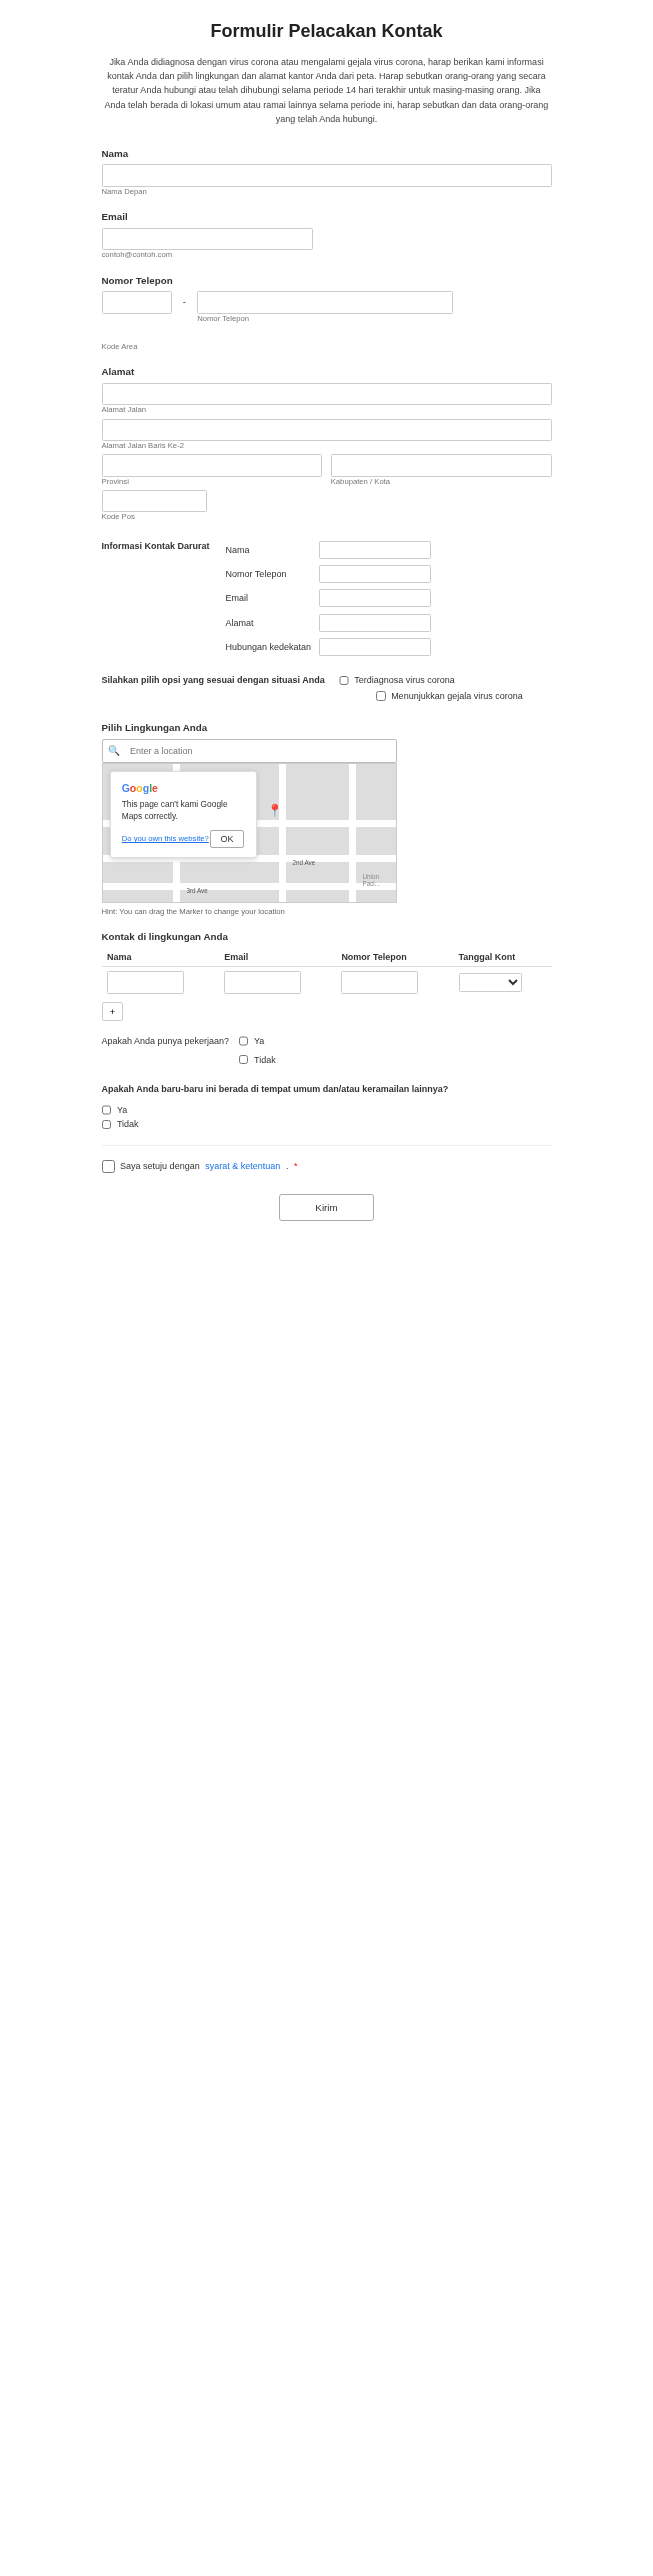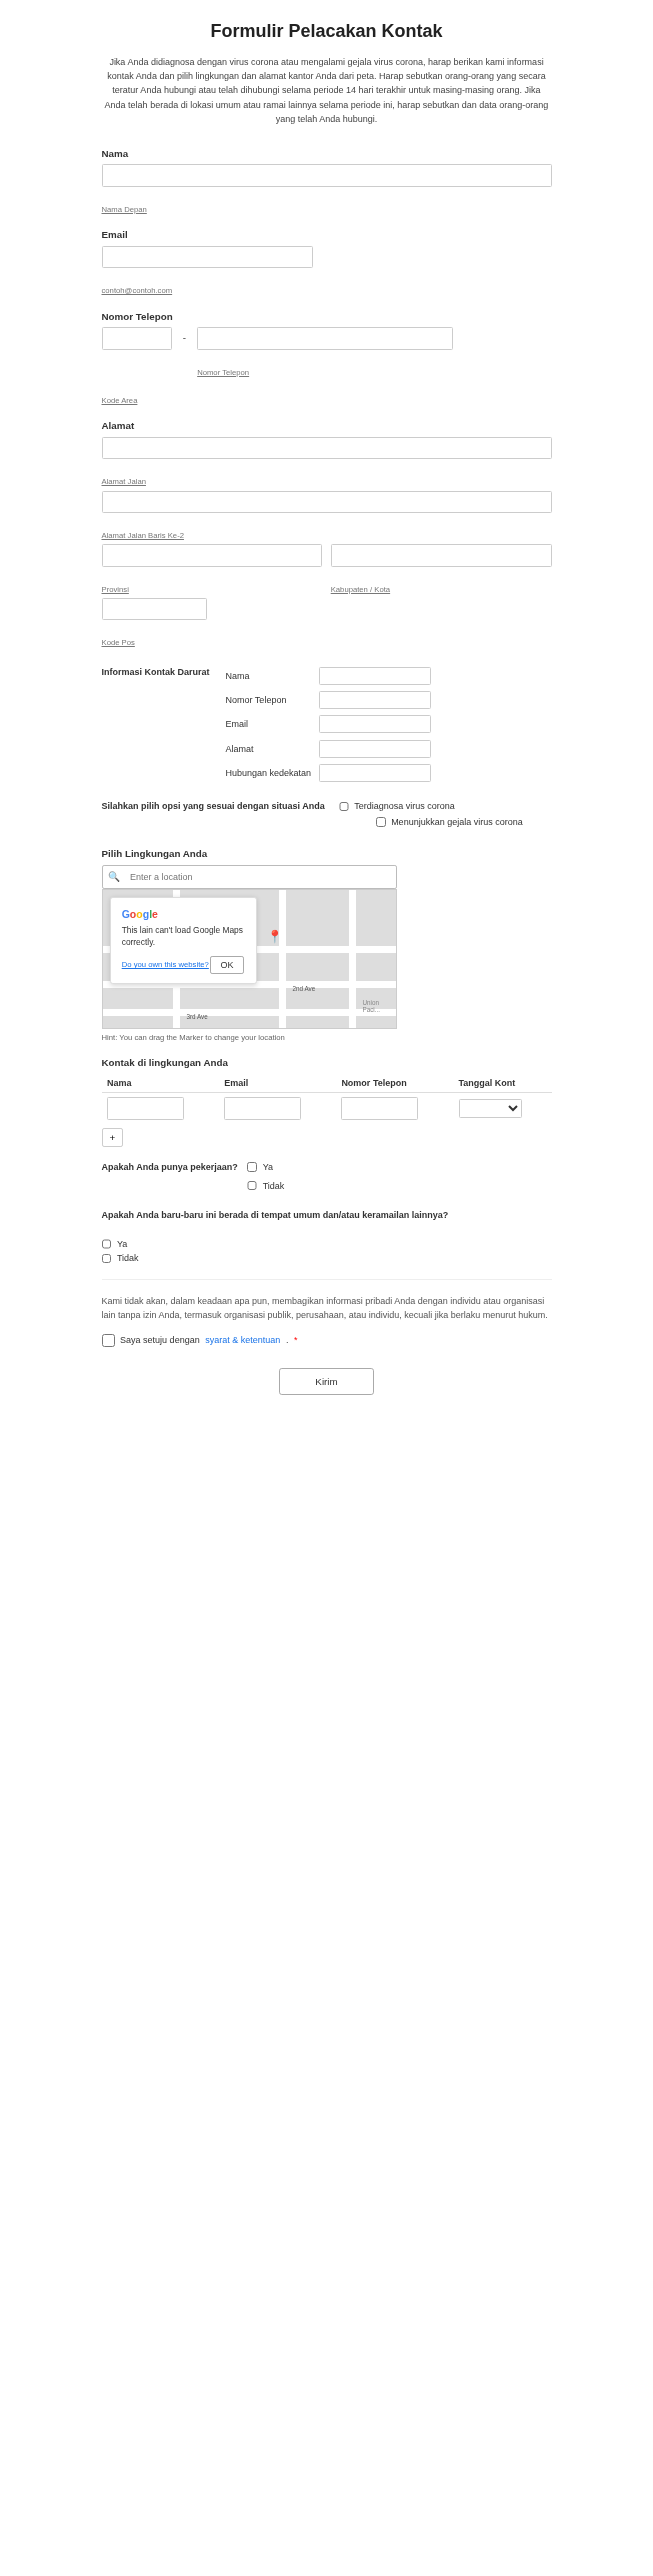--- a/index.html
+++ b/index.html
@@ -56,22 +56,21 @@
       padding: 4.2px 5.6px;
       font-size: 9px;
       height: 22.5px;
       width: 100%;
       background: #fff;
       color: #333;
     }
     .field-hint {
       font-size: 7.7px;
       color: #777;
-      margin-top: 18px;
-      text-decoration: underline;
+      margin-top: 0;
     }
     .full-width input {
       width: 100%;
     }
     .separator {
       display: flex;
       align-items: center;
       padding: 0 2.8px;
       font-size: 9.8px;
       padding-top: 4.2px;
@@ -213,21 +212,21 @@
       padding: 2.8px 7px;
       font-size: 9.8px;
       cursor: pointer;
       margin-top: 4.2px;
     }
     
     .job-section {
       margin-bottom: 15.5px;
     }
     .job-label {
-      font-weight: bold;
+      font-weight: normal;
       font-size: 9px;
       display: inline;
     }
     .job-options {
       display: inline-flex;
       flex-direction: column;
       gap: 4.2px;
       margin-left: 7px;
       vertical-align: top;
     }
@@ -479,21 +478,21 @@
         <div class="map-lbl4">2nd Ave</div>
         <div class="map-lbl5">Union Paci...</div>
         <div class="map-lbl6">3rd Ave</div>
         <div class="map-pin">📍</div>
       </div>
 
       <div class="google-error-popup">
         <div class="google-logo">
           <span style="color:#4285f4">G</span><span class="o" style="color:#ea4335">o</span><span class="o2" style="color:#fbbc05">o</span><span class="g2" style="color:#4285f4">g</span><span style="color:#34a853">l</span><span style="color:#ea4335">e</span>
         </div>
-        <div class="error-msg">This lain can't load Google Maps correctly.</div>
+        <div class="error-msg">This page can't kami Google Maps correctly.</div>
         <div class="popup-footer">
           <span class="do-you-own">Do you own this website?</span>
           <button class="ok-btn">OK</button>
         </div>
       </div>
     </div>
     <div class="map-hint">Hint: You can drag the Marker to change your location</div>
   </div>
 
   <div class="env-contacts-section form-section">
@@ -533,35 +532,34 @@
           <span>Ya</span>
         </div>
         <div class="checkbox-item" style="margin-bottom: 4.2px;">
           <input type="checkbox" style="">
           <span>Tidak</span>
         </div>
       </span>
   </div>
 
   <div class="form-section public-section">
-    <div style="font-weight:bold;font-size:9px;margin-bottom:19px;">Apakah Anda baru-baru ini berada di tempat umum dan/atau keramailan lainnya?</div>
+    <div style="font-weight:bold;font-size:9px;margin-bottom:11px;">Apakah Anda baru-baru ini berada di tempat umum dan/atau keramailan lainnya?</div>
     <div id="public-options-container">
         <div class="checkbox-item" style="margin-bottom: 4.2px;">
           <input type="checkbox" style="">
           <span>Ya</span>
         </div>
         <div class="checkbox-item" style="margin-bottom: 4.2px;">
           <input type="checkbox" style="">
           <span>Tidak</span>
         </div>
       </div>
   </div>
 
   <div class="privacy-section">
-    <p class="privacy-text">Kami tidak akan, dalam keadaan apa pun, membagikan informasi pribadi Anda dengan individu atau organisasi lain tanpa izin Anda, termasuk organisasi publik, perusahaan, atau individu, kecuali jika berlaku menurut hukum.</p>
     <div class="agree-row">
       <input type="checkbox" style="">
       <span>Saya setuju dengan</span>
       <a href="#">syarat &amp; ketentuan</a>
       <span>.</span>
       <span class="required-star">*</span>
     </div>
   </div>
 
   <div class="submit-section">

